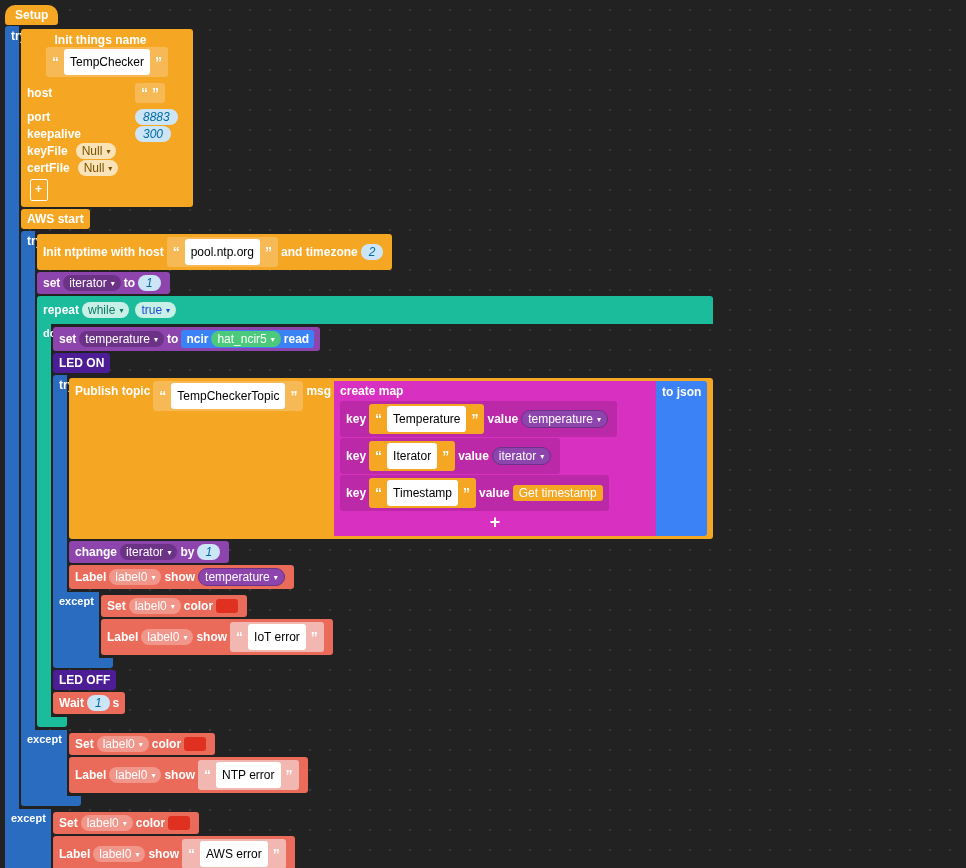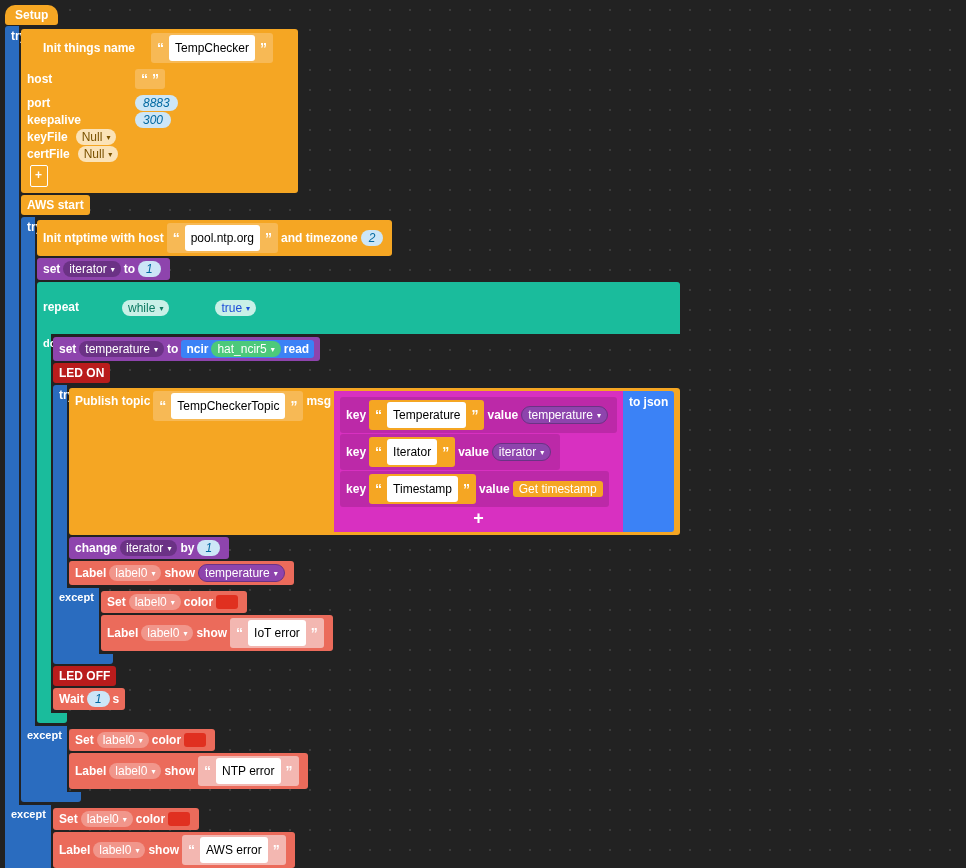--- a/index.html
+++ b/index.html
@@ -21,21 +21,21 @@
     border-radius: 3px;
     margin: 1px 0;
     white-space: nowrap;
     width: fit-content;
   }
   .c-block {
     border-radius: 3px;
     margin: 1px 0;
     width: fit-content;
   }
-  .c-head { display:flex; align-items:flex-start; padding:18px 6px; border-radius:3px 3px 0 0;gap:40px;}
+  .c-head { display:flex; align-items:center; padding:6px 6px; border-radius:3px 3px 0 0;}
   .c-arm { display:flex; }
   .c-bar { width:14px; }
   .c-body { padding:2px 0 2px 2px; }
   .c-label { writing-mode: horizontal-tb; padding:3px 6px; font-weight:700; }
   .lbl { font-weight:700; margin-right:5px; }
   .txt { font-weight:700; }
   .pill {
     display:inline-flex; align-items:center;
     background:#fff; color:#000000;
     padding:6px 6px; border-radius:3px; margin:0 3px;
@@ -74,21 +74,21 @@
   .c-orange-l { background:#f7b955; }
   .c-blue { background:#2a6cbf; }
   .c-purple { background:#8e44ad; }
   .c-purple-d { background:#6b3285; }
   .c-teal { background:#1abc9c; }
   .c-green { background:#3b82f6; }
   .c-green-l { background:#4cc97b; }
   .c-magenta { background:#d830c1; }
   .c-salmon { background:#eb6b5b; }
   .c-salmon-l { background:#f1968b; }
-  .c-pink { background:#b91c1c;text-align:right; }
+  .c-pink { background:#4c1d95;text-align:right; }
   .redchip { background:#e03020; width:22px; height:14px; border-radius:3px; margin:0 3px;}
   .yellowbar { background:#f7c400; width:100px; height:12px; border-radius:2px; margin:0 0px;}
   .addfile { 
     width:18px;height:22px;border:1.5px solid #fff;border-radius:2px;
     position:relative; margin:3px;
   }
   .addfile::before {
     content:"+"; position:absolute; top:2px; left:4px; font-weight:700;
   }
   .flex-row { display:flex; align-items:stretch;}
@@ -103,21 +103,21 @@
   <div class="hat">Setup</div>
 
   <div class="c-block">
     <div class="c-arm">
       <div class="c-bar c-blue" style="border-radius:3px 0 0 0;">
         <div class="c-label">try</div>
       </div>
       <div class="c-body stack">
 
         <div class="c-block c-orange" style="padding:3px 6px;">
-          <div class="row" style="margin:1px 16px;">
+          <div class="row" style="margin:1px 16px;flex-direction:column;">
             <span class="lbl" style="width:100px;">Init things name</span>
             <span class="quote-pill c-orange-l">
               <span class="q">“</span>
                 <span class="pill">TempChecker</span>
                 <span class="q">”</span>
             </span>
           </div>
           <div class="row" style="margin:6px 0;">
             <span class="lbl" style="width:100px;">host</span>
             <span class="quote-pill c-orange-l">
@@ -212,20 +212,23 @@
                             <span class="quote-pill c-orange-l">
                               <span class="q">“</span>
                                 <span class="pill">TempCheckerTopic</span>
                                 <span class="q">”</span>
                             </span>
                             <span class="txt" style="padding-top:3px;">msg</span>
 
                             <div class="flex-row" style="margin-left:3px;">
 
                               <div class="c-magenta" style="padding:3px 6px;border-radius:0;">
+                                <div class="row" style="width:310px;">
+                                  <span class="txt">create map</span>
+                                </div>
 
                                 <div class="block" style="background:#bc29a8;margin-top:3px;">
                                   <span class="txt">key</span>
                                   <span class="quote-pill c-orange">
                                       <span class="q">“</span>
                                       <span class="pill">Temperature</span>
                                       <span class="q">”</span>
                                     </span>
                                   <span class="txt">value</span>
                                   <span class="dd-pill c-purple" style="border:1px solid #6b3285;">temperature</span>

